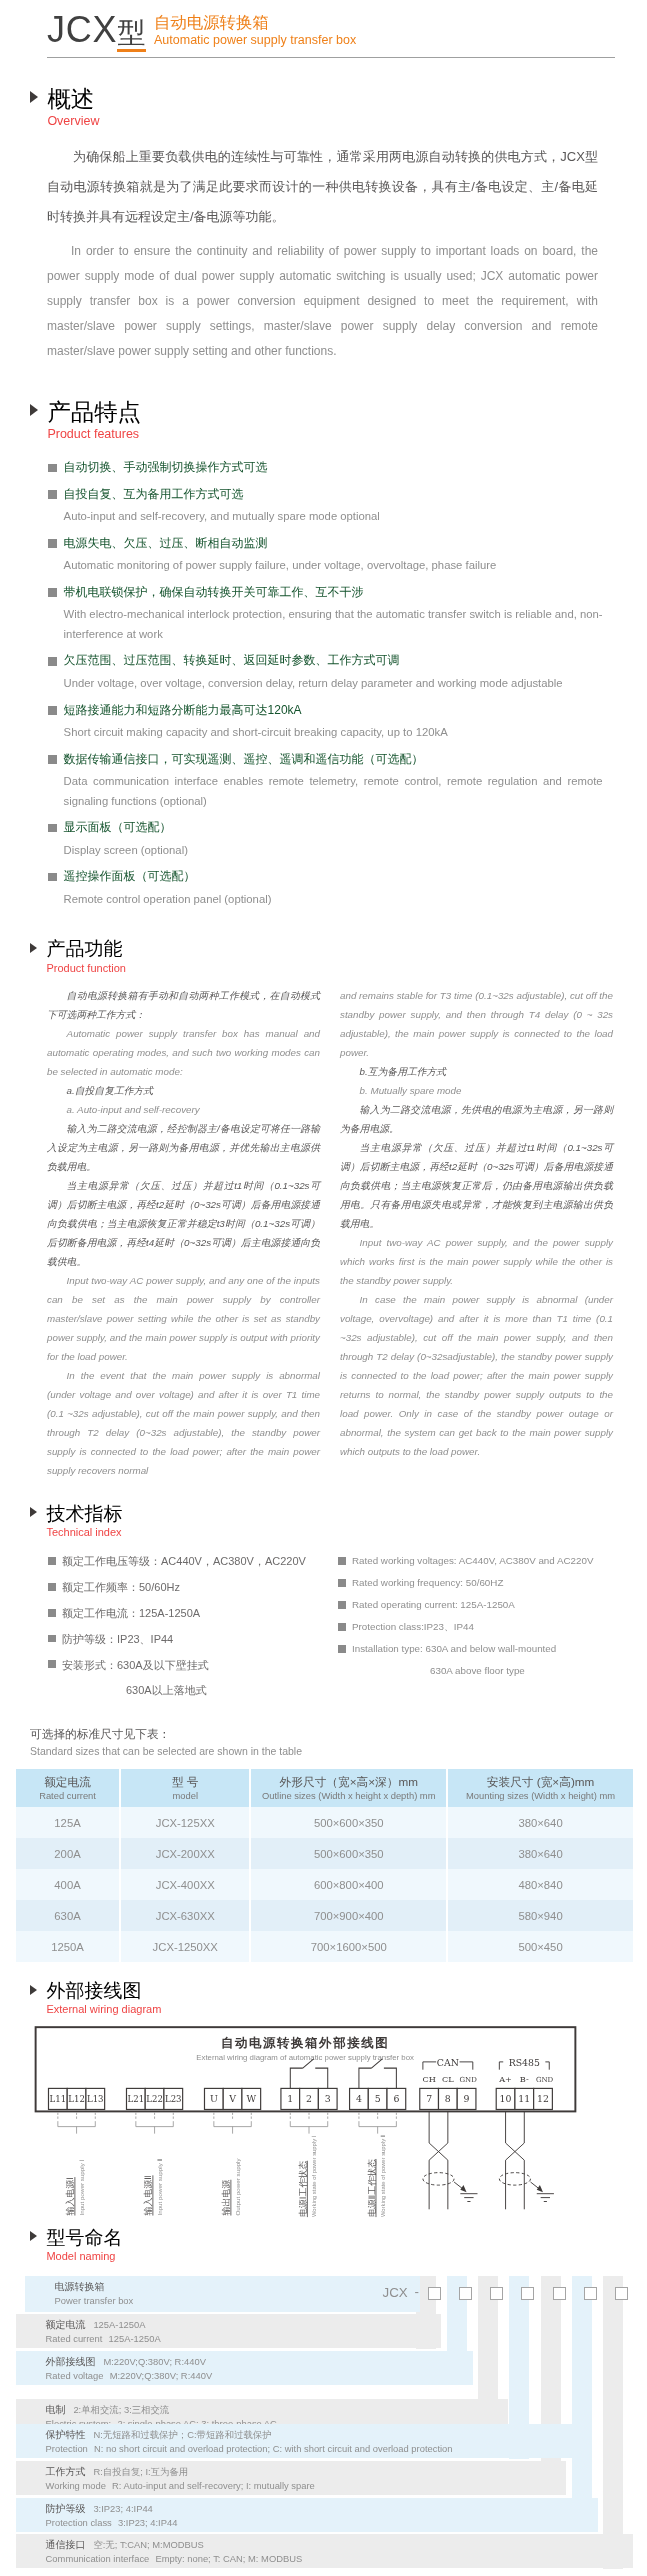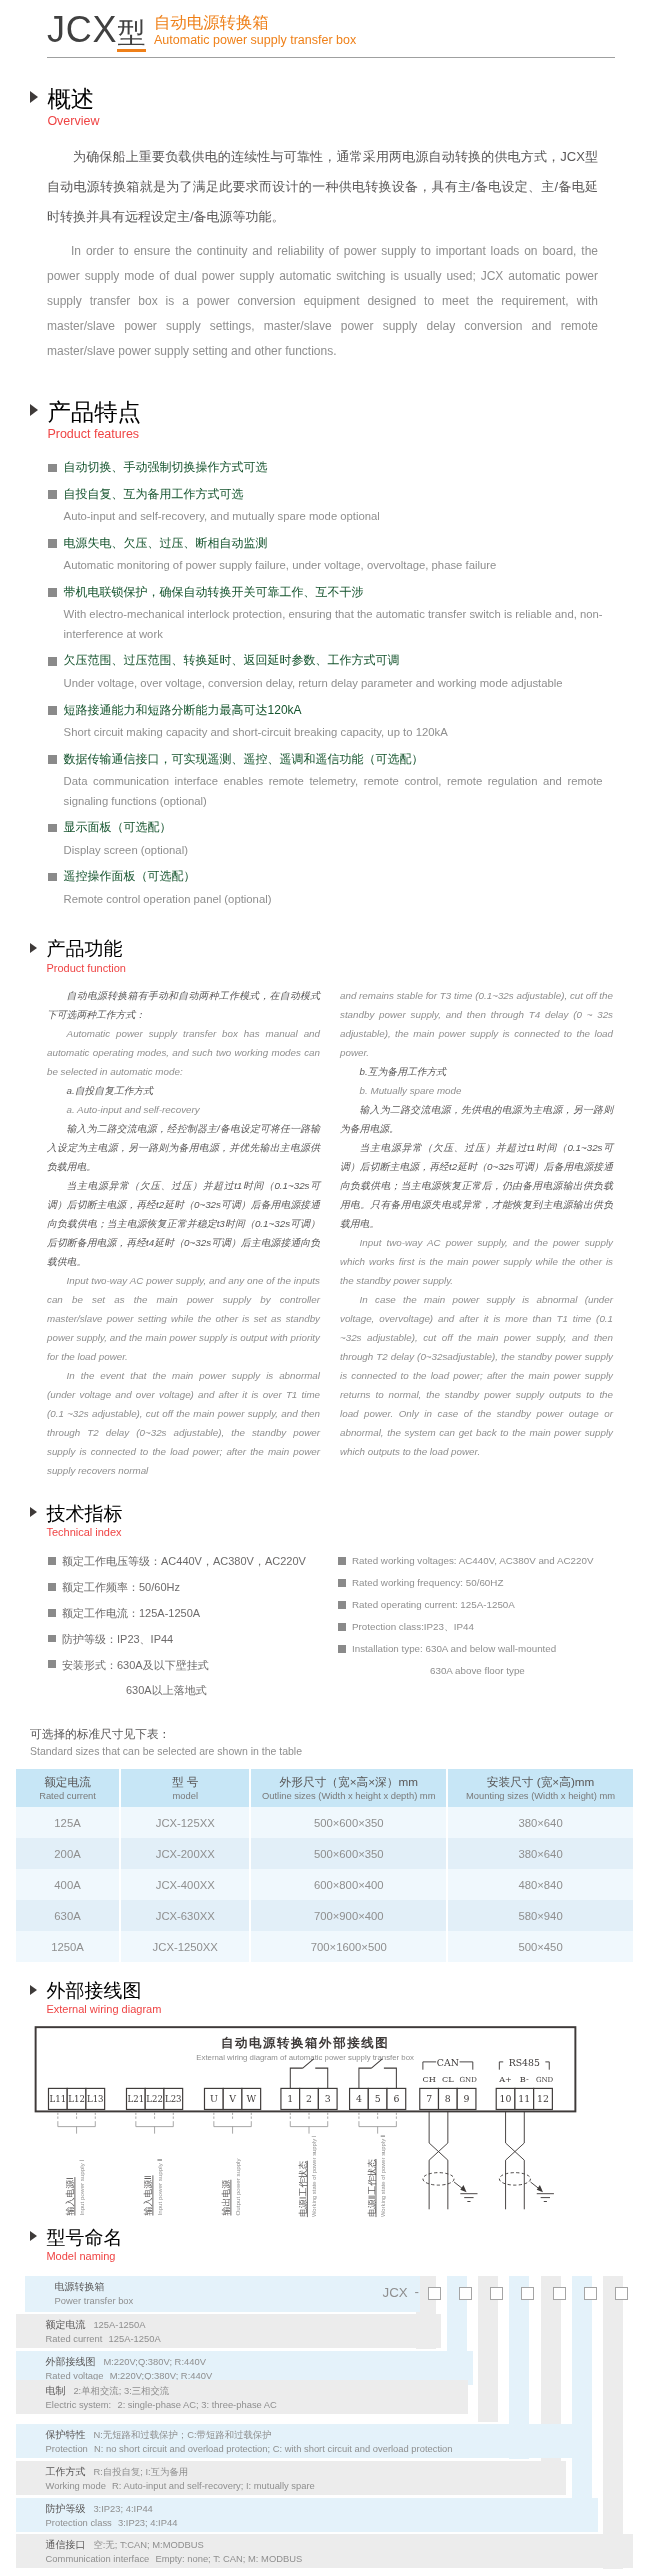--- a/index.html
+++ b/index.html
@@ -487,21 +487,21 @@
     </div>
 
     <div class="srow gray" style="top:38px;width:425px;">
       <div class="sl1"><span>额定电流</span><span class="val">125A-1250A</span></div>
       <div class="sl2"><span>Rated current</span><span class="val">125A-1250A</span></div>
     </div>
     <div class="srow blue" style="top:75px;width:457px;">
       <div class="sl1"><span>外部接线图</span><span class="val">M:220V;Q:380V; R:440V</span></div>
       <div class="sl2"><span>Rated voltage</span><span class="val">M:220V;Q:380V; R:440V</span></div>
     </div>
-    <div class="srow gray" style="top:104px;width:452px;">
+    <div class="srow gray" style="top:123px;width:492px;">
       <div class="sl1"><span>电制</span><span class="val">2:单相交流; 3:三相交流</span></div>
       <div class="sl2"><span>Electric system:</span><span class="val">2: single-phase AC; 3: three-phase AC</span></div>
     </div>
     <div class="srow blue" style="top:148px;width:564px;">
       <div class="sl1"><span>保护特性</span><span class="val">N:无短路和过载保护；C:带短路和过载保护</span></div>
       <div class="sl2"><span>Protection</span><span class="val">N: no short circuit and overload protection; C: with short circuit and overload protection</span></div>
     </div>
     <div class="srow gray" style="top:185px;width:550px;">
       <div class="sl1"><span>工作方式</span><span class="val">R:自投自复; I:互为备用</span></div>
       <div class="sl2"><span>Working mode</span><span class="val">R: Auto-input and self-recovery; I: mutually spare</span></div>

